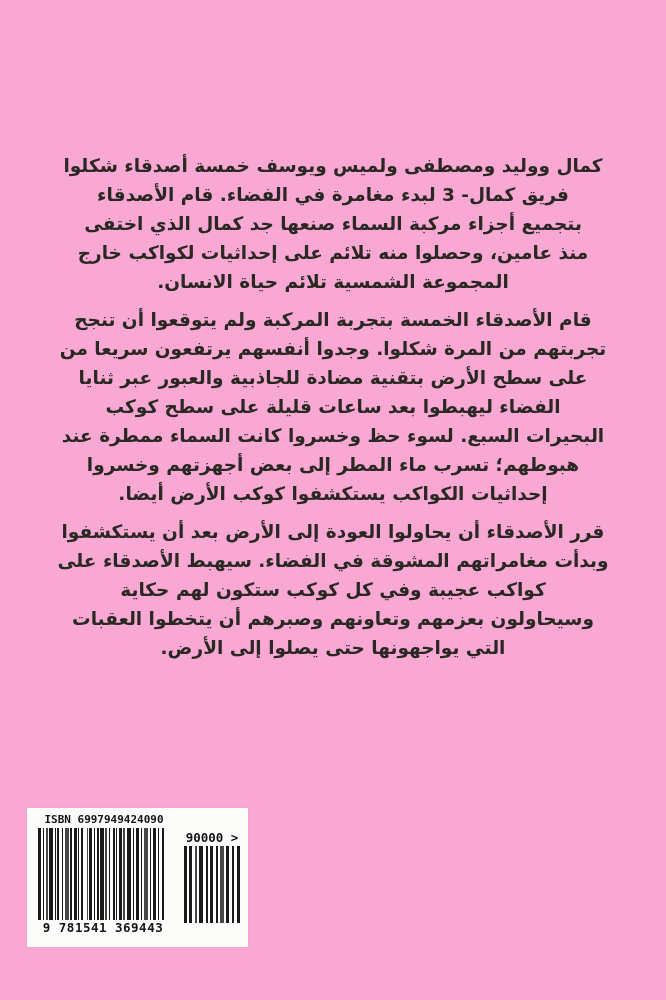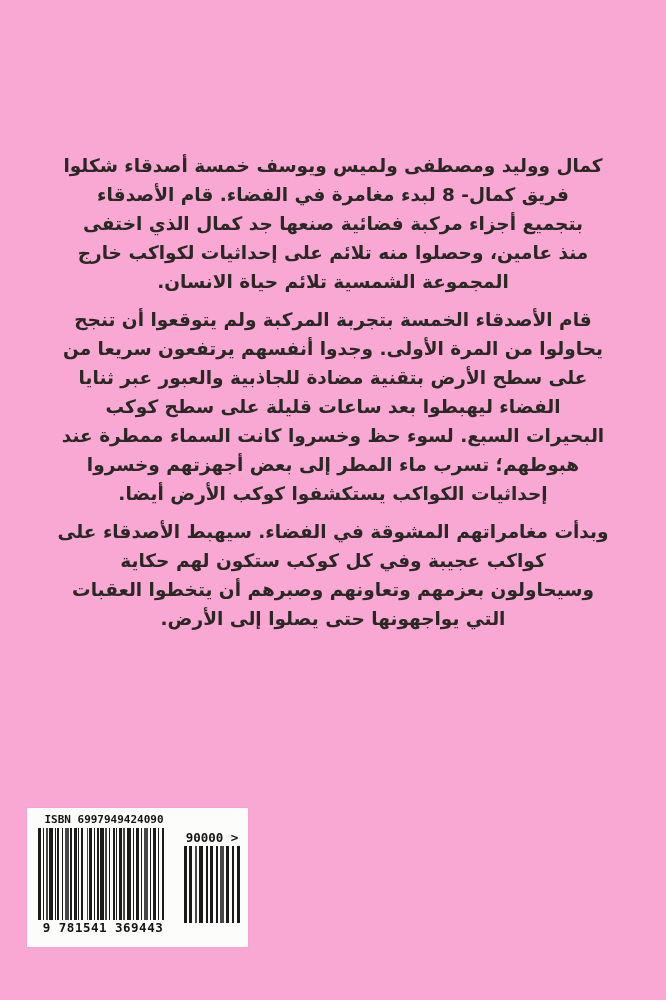--- a/index.html
+++ b/index.html
@@ -114,35 +114,36 @@
   }
 </style>
 </head>
 <body>
 
 <div class="cover">
 
   <div class="synopsis">
     <div class="para">
         <div class="line">كمال ووليد ومصطفى ولميس ويوسف خمسة أصدقاء شكلوا</div>
-        <div class="line">فريق كمال- 8 لبدء مغامرة في الفضاء. قام الأصدقاء</div>
-        <div class="line">بتجميع أجزاء مركبة فضائية صنعها جد كمال الذي اختفى</div>
+        <div class="line">فريق كمال- 3 لبدء مغامرة في الفضاء. قام الأصدقاء</div>
+        <div class="line">بتجميع أجزاء مركبة السماء صنعها جد كمال الذي اختفى</div>
         <div class="line">منذ عامين، وحصلوا منه تلائم على إحداثيات لكواكب خارج</div>
         <div class="line">المجموعة الشمسية تلائم حياة الانسان.</div>
       </div>
     <div class="para">
         <div class="line">قام الأصدقاء الخمسة بتجربة المركبة ولم يتوقعوا أن تنجح</div>
-        <div class="line">يحاولوا من المرة الأولى. وجدوا أنفسهم يرتفعون سريعا من</div>
+        <div class="line">تجربتهم من المرة شكلوا. وجدوا أنفسهم يرتفعون سريعا من</div>
         <div class="line">على سطح الأرض بتقنية مضادة للجاذبية والعبور عبر ثنايا</div>
         <div class="line">الفضاء ليهبطوا بعد ساعات قليلة على سطح كوكب</div>
         <div class="line">البحيرات السبع. لسوء حظ وخسروا كانت السماء ممطرة عند</div>
         <div class="line">هبوطهم؛ تسرب ماء المطر إلى بعض أجهزتهم وخسروا</div>
         <div class="line">إحداثيات الكواكب يستكشفوا كوكب الأرض أيضا.</div>
       </div>
     <div class="para">
+        <div class="line">قرر الأصدقاء أن يحاولوا العودة إلى الأرض بعد أن يستكشفوا</div>
         <div class="line">وبدأت مغامراتهم المشوقة في الفضاء. سيهبط الأصدقاء على</div>
         <div class="line">كواكب عجيبة وفي كل كوكب ستكون لهم حكاية</div>
         <div class="line">وسيحاولون بعزمهم وتعاونهم وصبرهم أن يتخطوا العقبات</div>
         <div class="line">التي يواجهونها حتى يصلوا إلى الأرض.</div>
       </div>
   </div>
 
   <div class="barcode-panel">
     <div class="isbn-label">ISBN 6997949424090</div>
     <div class="main-bars">

